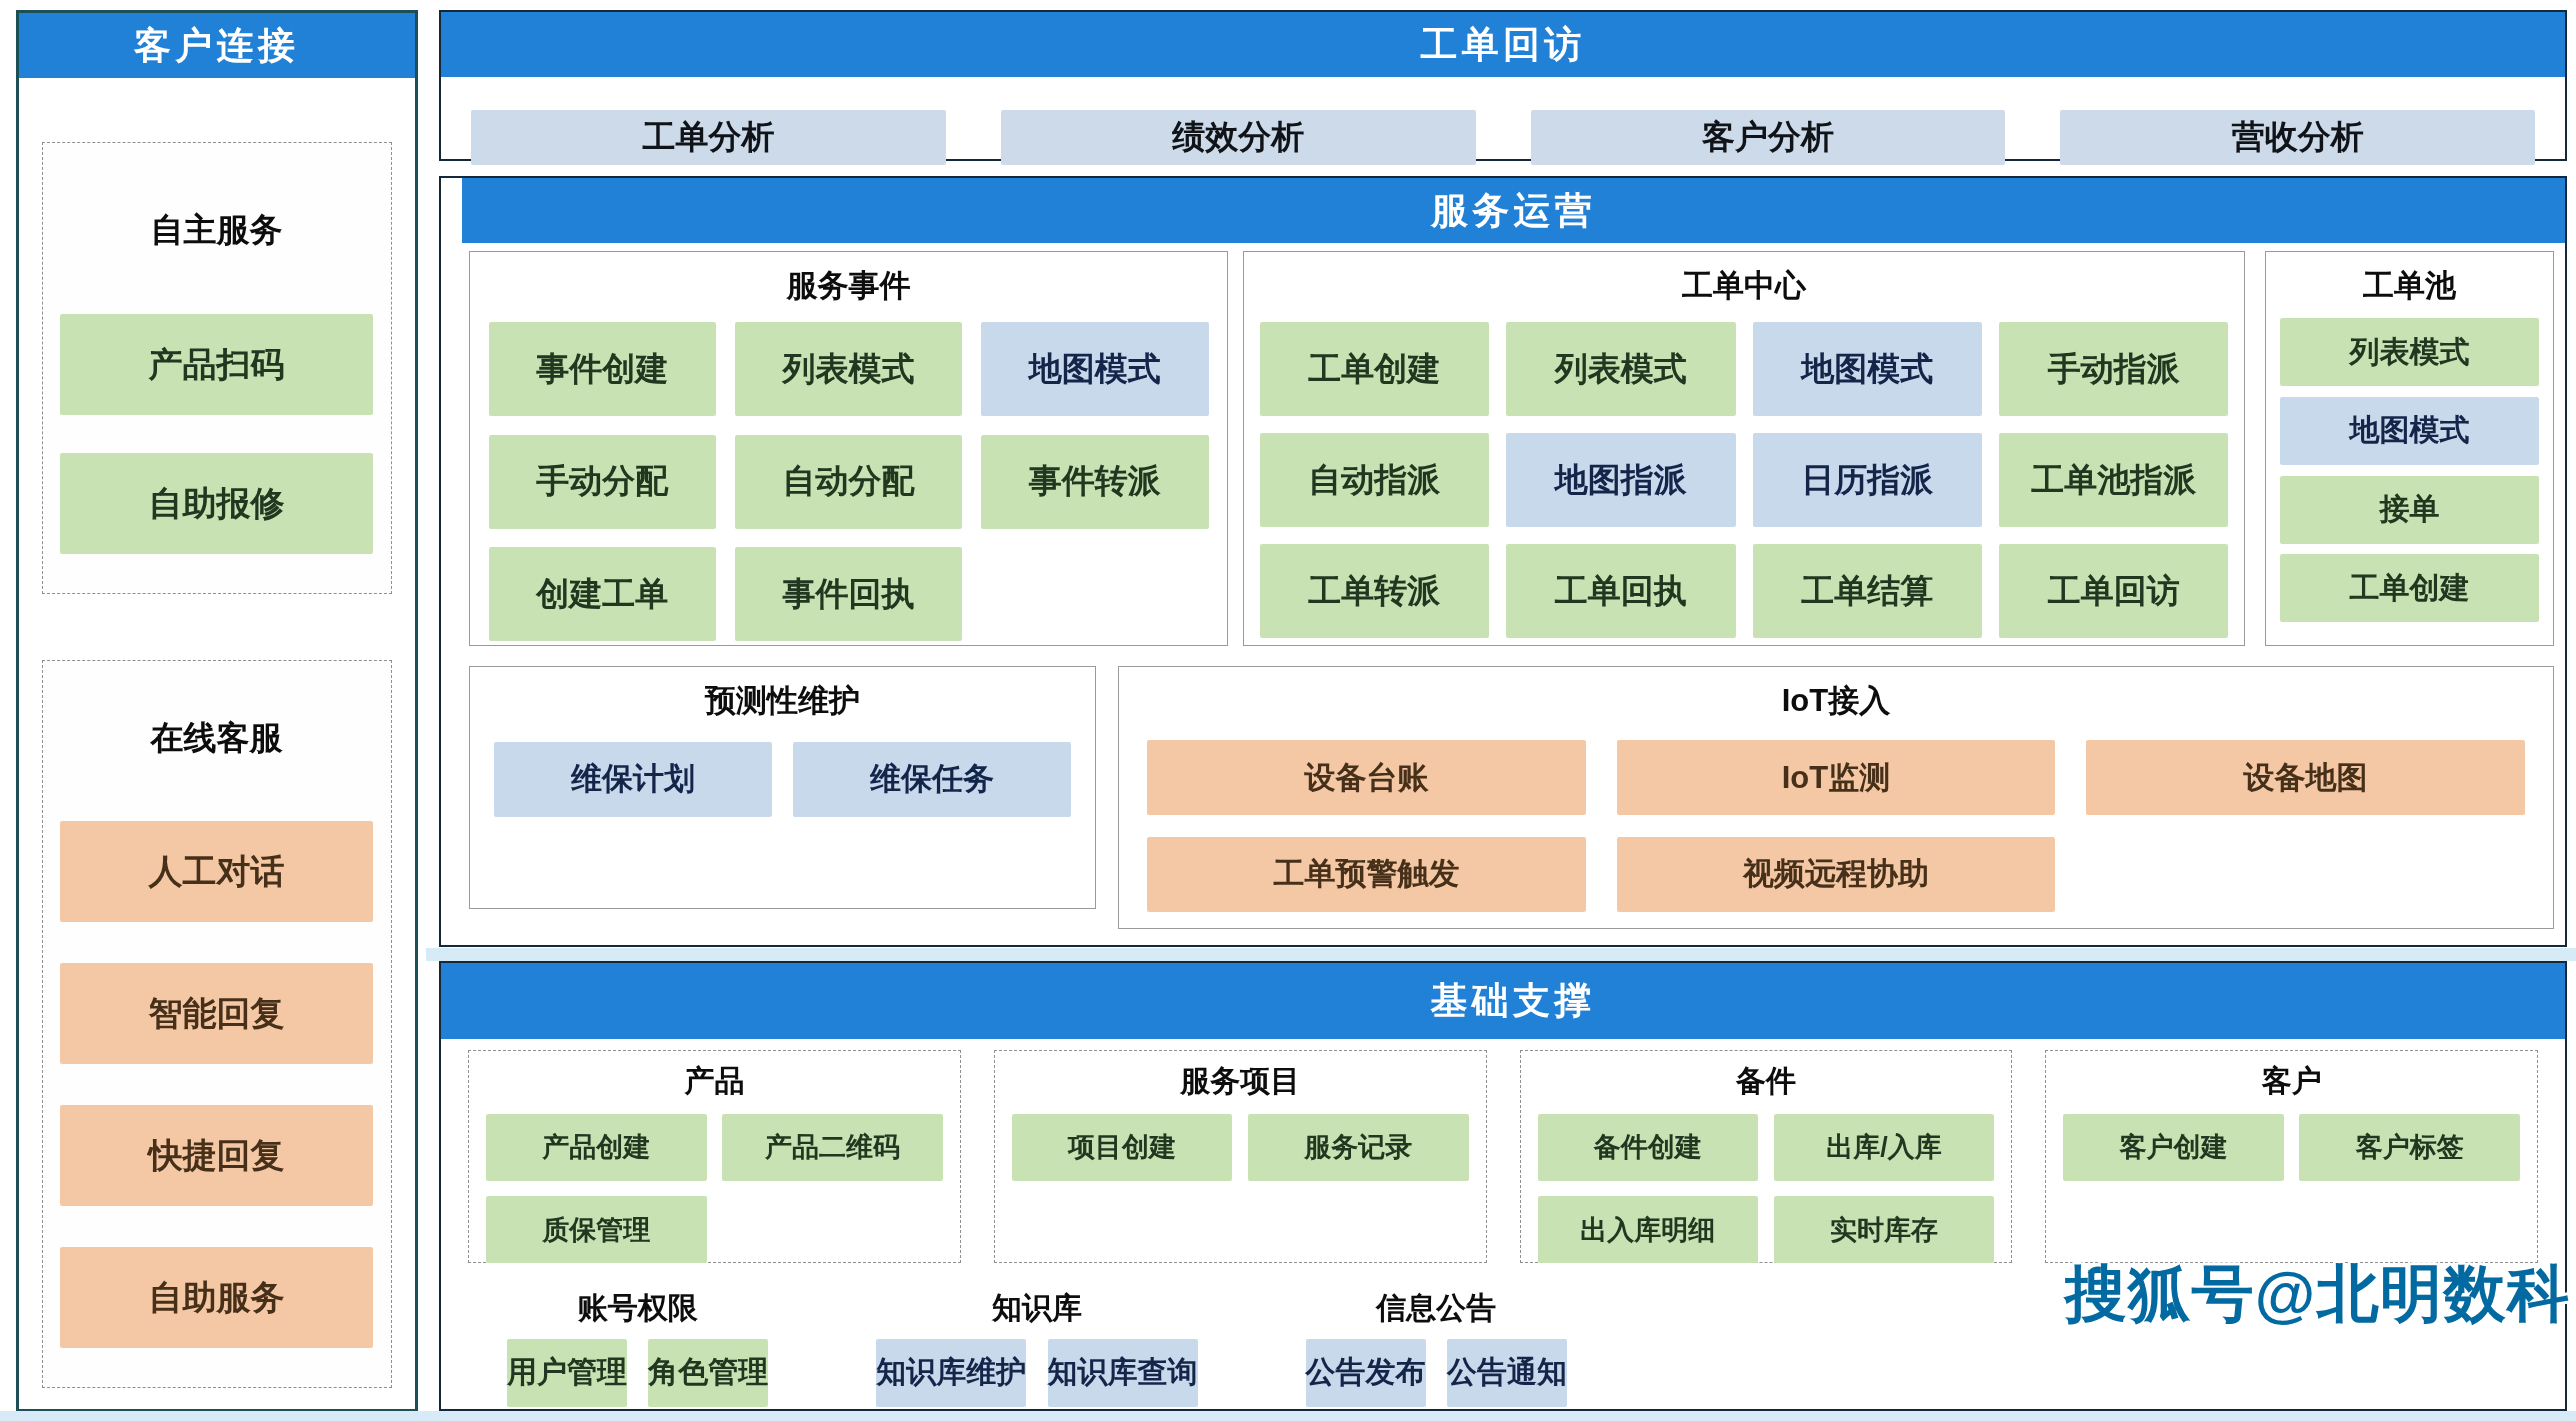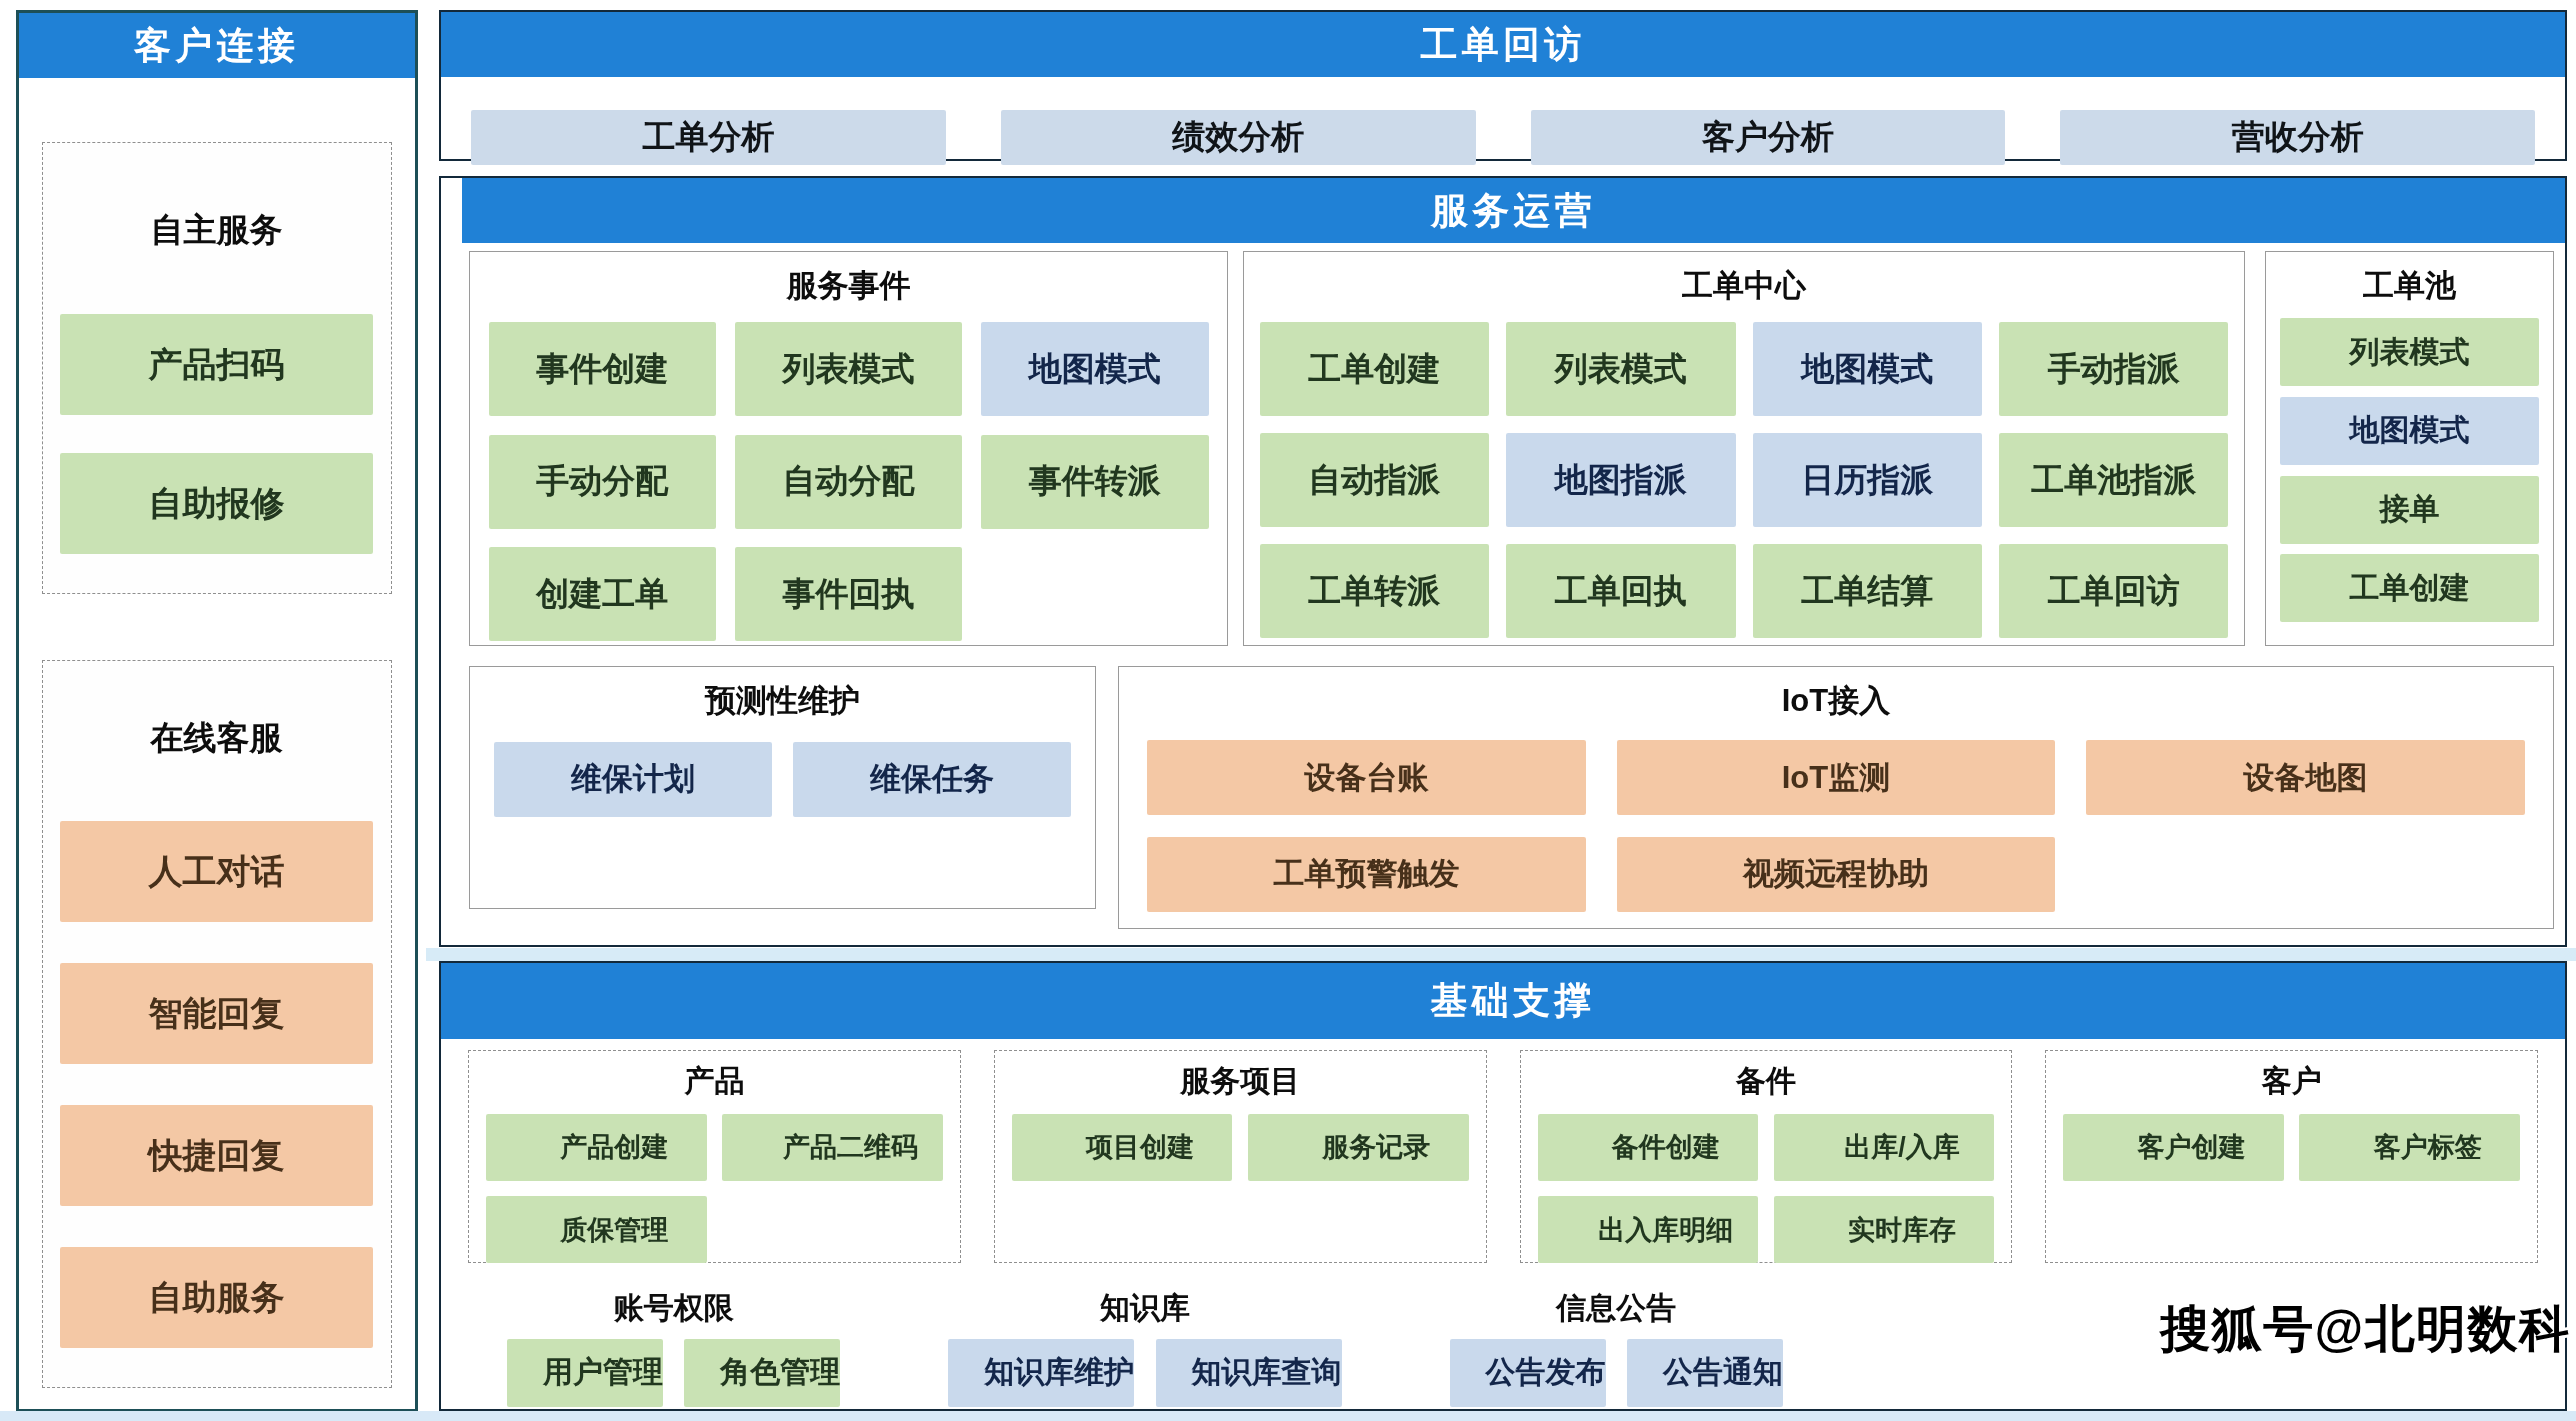--- a/index.html
+++ b/index.html
@@ -65,27 +65,27 @@
   .divider-strip{position:absolute;left:426px;top:948px;width:2150px;height:12.8px;background:#d7ebf7;}
   .bottom-strip{position:absolute;left:0;bottom:0;width:100%;height:10.7px;background:#d8e9f7;}
 
   
   .support{left:439px;top:961px;width:2128px;height:450px;}
   .support .bar{height:76px;padding-left:20px;}
   .s-row1{display:flex;gap:33px;margin:11.4px 27px 0 27px;height:213px;}
   .s-row1 .panel2{flex:1;border:1.4px dashed #8f8f8f;box-sizing:border-box;background:#fff;}
   .panel2 .panel-title{font-size:30px;margin-top:10px;}
   .panel2 .grid{margin:11.4px 17px 0 17px;grid-template-columns:repeat(2,1fr);gap:15.6px;grid-auto-rows:67px;}
-  .panel2 .btn{font-size:27px;padding-left:36px;}
+  .panel2 .btn{font-size:27px;}
   .s-row2{display:flex;gap:30px;margin:14.2px 27px 0 27px;height:142px;}
   .s-row2 .panel2 .grid{margin:10px 39px 0 39px;gap:21.3px;grid-auto-rows:68px;}
   .s-row2 .panel2 .btn{font-size:30px;}
 
   
-  .watermark{position:absolute;top:1296px;right:5.7px;font-size:50px;font-weight:800;color:#000000;
+  .watermark{position:absolute;top:1252px;right:5.7px;font-size:62px;font-weight:800;color:#0369a1;
              letter-spacing:1.4px;white-space:nowrap;z-index:50;
              text-shadow:-2.8px 0 0 #fff,2.8px 0 0 #fff,0 -2.8px 0 #fff,0 2.8px 0 #fff,
                          -2.1px -2.1px 0 #fff,2.1px 2.1px 0 #fff,-2.1px 2.1px 0 #fff,2.1px -2.1px 0 #fff;}
 </style>
 </head>
 <body>
 
 <div class="stage">
 
   <aside class="sidebar">

